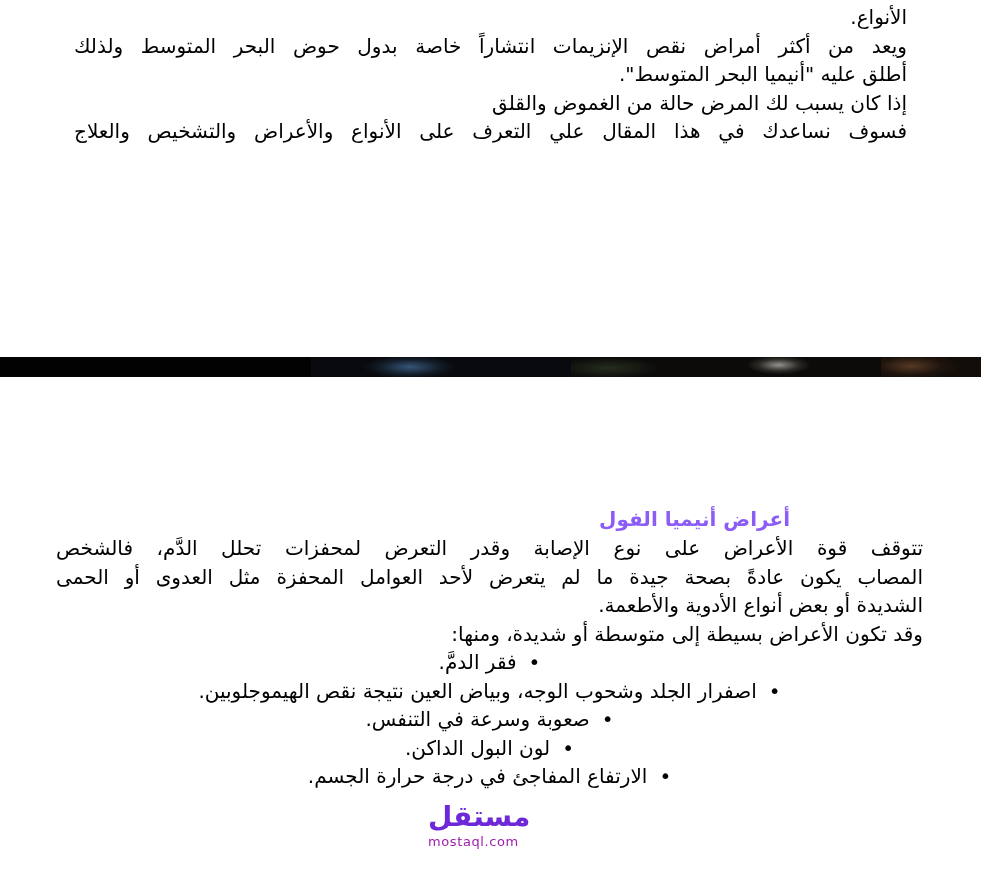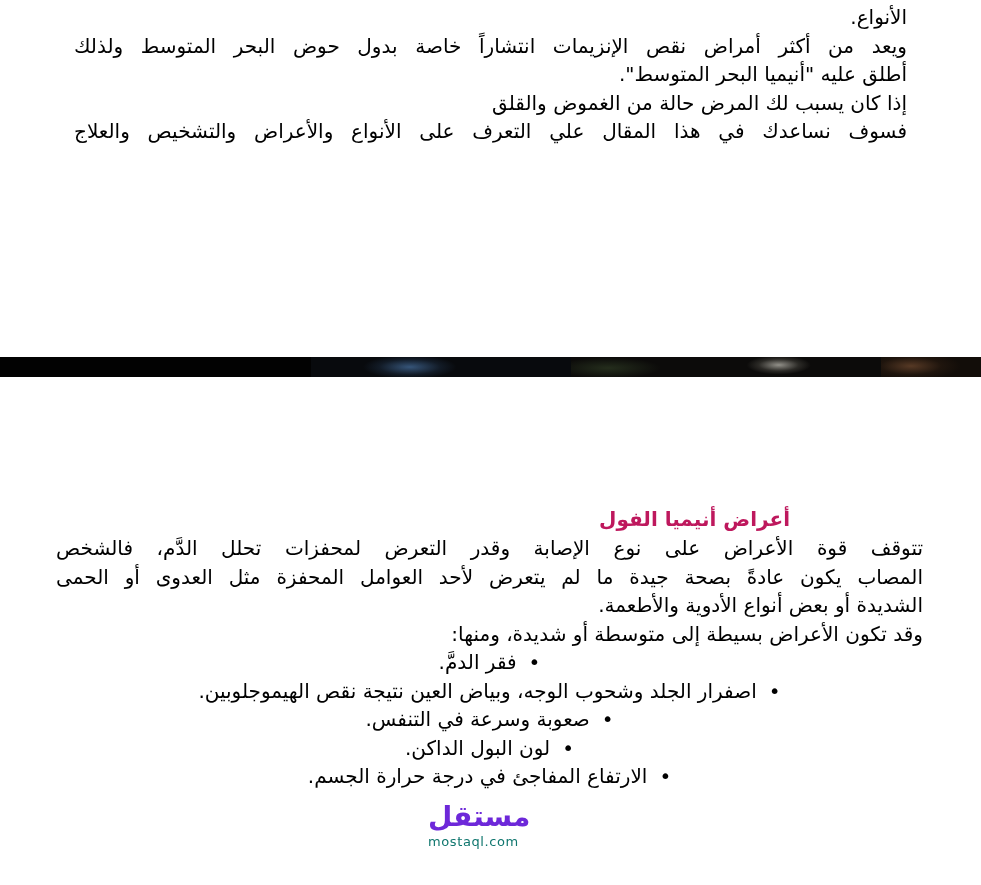--- a/index.html
+++ b/index.html
@@ -73,31 +73,31 @@
   <div class="textline stretch">فسوف نساعدك في هذا المقال علي التعرف على الأنواع والأعراض والتشخيص والعلاج</div>
 </div>
 
 <div class="photo-strip">
   <div class="photo-seg seg-a"></div>
   <div class="photo-seg seg-b"></div>
   <div class="photo-seg seg-c"></div>
   <div class="photo-seg seg-d"></div>
 </div>
 
-<h2 class="symptoms-heading" style="color: #be185d;">أعراض أنيميا الفول</h2>
+<h2 class="symptoms-heading" style="color: #8b5cf6;">أعراض أنيميا الفول</h2>
 
 <div class="symptoms">
   <div class="textline stretch">تتوقف قوة الأعراض على نوع الإصابة وقدر التعرض لمحفزات تحلل الدَّم، فالشخص</div>
   <div class="textline stretch">المصاب يكون عادةً بصحة جيدة ما لم يتعرض لأحد العوامل المحفزة مثل العدوى أو الحمى</div>
   <div class="textline align-center">الشديدة أو بعض أنواع الأدوية والأطعمة.</div>
   <div class="textline align-center">وقد تكون الأعراض بسيطة إلى متوسطة أو شديدة، ومنها:</div>
 
   <div class="textline bullet-row"><span class="bullet-marker">•</span><span>فقر الدمَّ.</span></div>
   <div class="textline bullet-row"><span class="bullet-marker">•</span><span>اصفرار الجلد وشحوب الوجه، وبياض العين نتيجة نقص الهيموجلوبين.</span></div>
   <div class="textline bullet-row"><span class="bullet-marker">•</span><span>صعوبة وسرعة في التنفس.</span></div>
   <div class="textline bullet-row"><span class="bullet-marker">•</span><span>لون البول الداكن.</span></div>
   <div class="textline bullet-row"><span class="bullet-marker">•</span><span>الارتفاع المفاجئ في درجة حرارة الجسم.</span></div>
 </div>
 
 <div class="watermark">
   <div class="wm-ar" style="color: #6d28d9;">مستقل</div>
-  <div class="wm-en" style="color: #0f766e;">mostaql.com</div>
+  <div class="wm-en" style="color: #a21caf;">mostaql.com</div>
 </div>
 
 </body></html>

